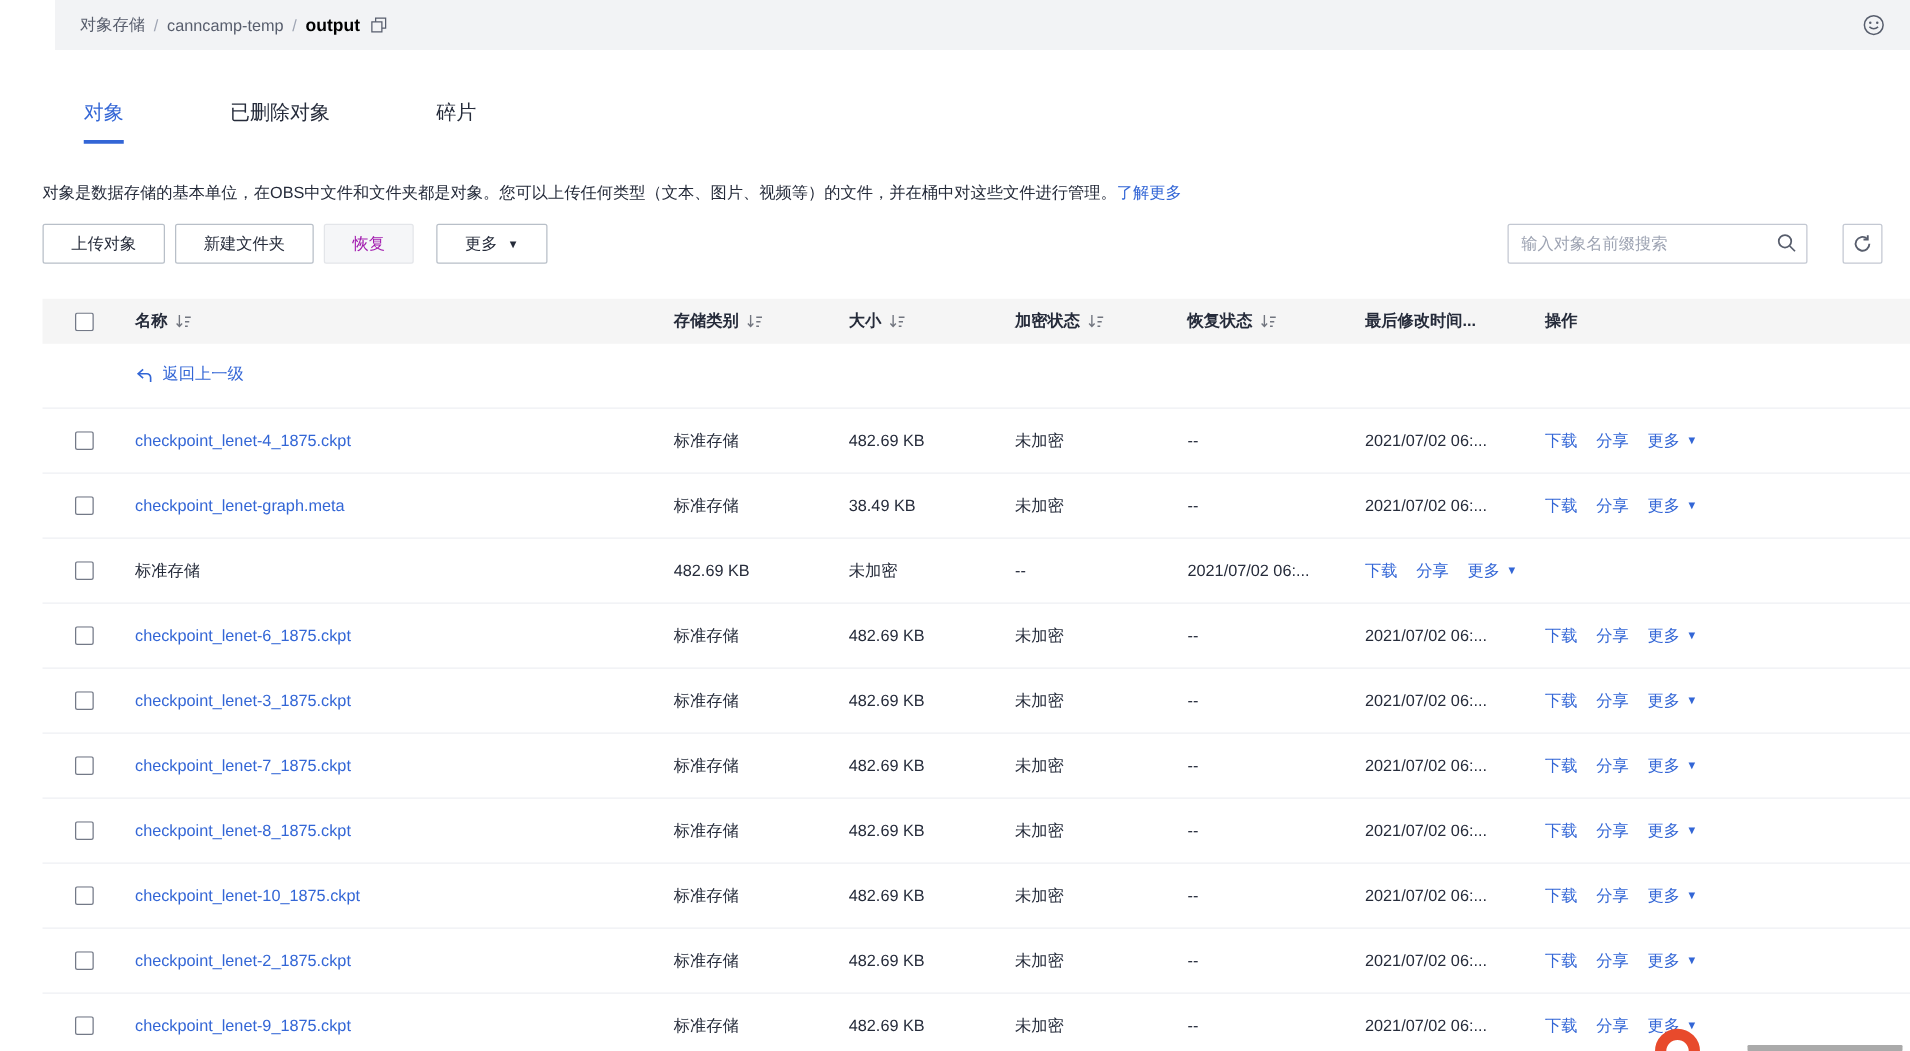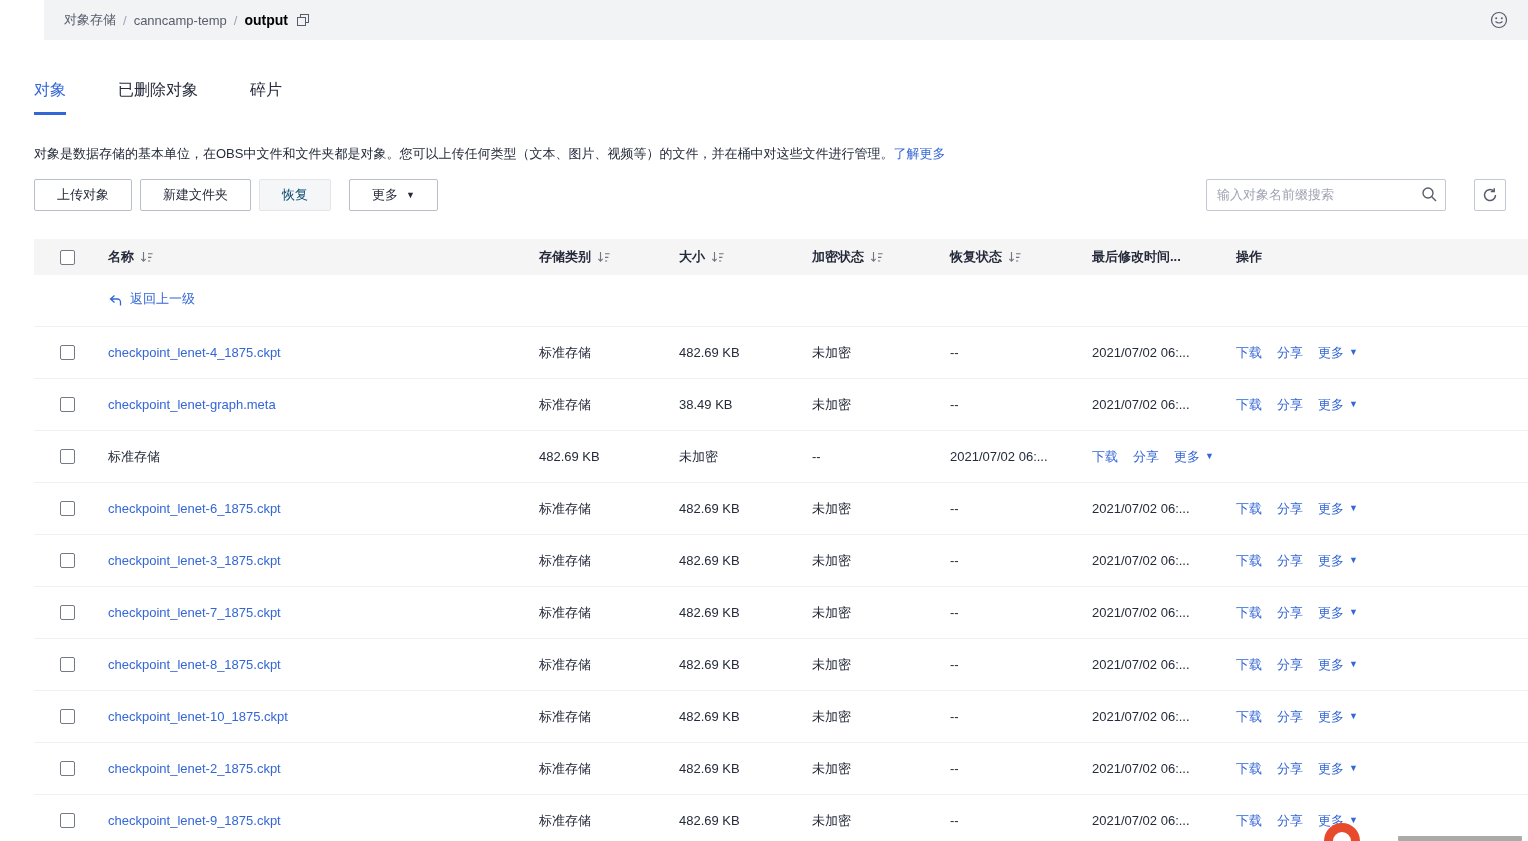--- a/index.html
+++ b/index.html
@@ -20,37 +20,37 @@
   }
   .crumb { color:#575d6c; }
   .crumb.current { color:#000; font-weight:bold; font-size:14px; }
   .crumb-sep { color:#9ea4b3; margin:0 7px; }
   .copy-icon { margin-left:8px; display:inline-flex; vertical-align:middle; cursor:pointer; }
   .topbar-right { margin-left:auto; display:flex; align-items:center; }
   .smiley { cursor:pointer; display:inline-flex; }
 
   
   .tabs { padding:40px 0 0 34px; display:flex; }
-  .tab { font-size:16px; margin-right:52px; padding-bottom:14px; cursor:pointer; color:#252b3a; position:relative; }
+  .tab { font-size:16px; margin-right:52px; padding-bottom:14px; cursor:pointer; color:#252b3a; position:relative;margin-left:33px; }
   .tab.active { color:var(--accent); }
   .tab.active:after {
     content:""; position:absolute; left:0; right:0; bottom:0; height:3px; background:var(--accent);
   }
 
   
   .desc { margin:30px 34px 0 34px; font-size:13px; color:#252b3a; }
 
   
   .toolbar { margin:16px 34px 0 34px; height:32px; display:flex; align-items:flex-start; position:relative; }
   .btn {
     height:32px; padding:0 22px; background:#fff; border:1px solid #b8bfc8; border-radius:2px;
     font-size:13px; color:#252b3a; cursor:pointer; display:inline-flex; align-items:center; margin-right:8px;
     font-family:inherit;
   }
-  .btn.disabled { background:#f5f6f8; border-color:#e3e5e9; color:#0c4a6e; cursor:default; }
+  .btn.disabled { background:#f5f6f8; border-color:#e3e5e9; color:#a21caf; cursor:default; }
   .btn.more-btn { margin-left:10px; }
   .caret { font-size:9px; margin-left:8px; color:#252b3a; line-height:1; }
   .search-wrap { position:absolute; right:48px; top:0; width:240px; height:32px; }
   .search-input {
     width:100%; height:32px; border:1px solid #c3c8d2; border-radius:2px; padding:0 34px 0 10px;
     font-size:13px; color:#252b3a; outline:none; font-family:Liberation Mono, monospace;
   }
   .search-input::placeholder { color:#9ea4b3; }
   .search-icon-btn { position:absolute; right:8px; top:7px; cursor:pointer; display:inline-flex; }
   .refresh-btn {

